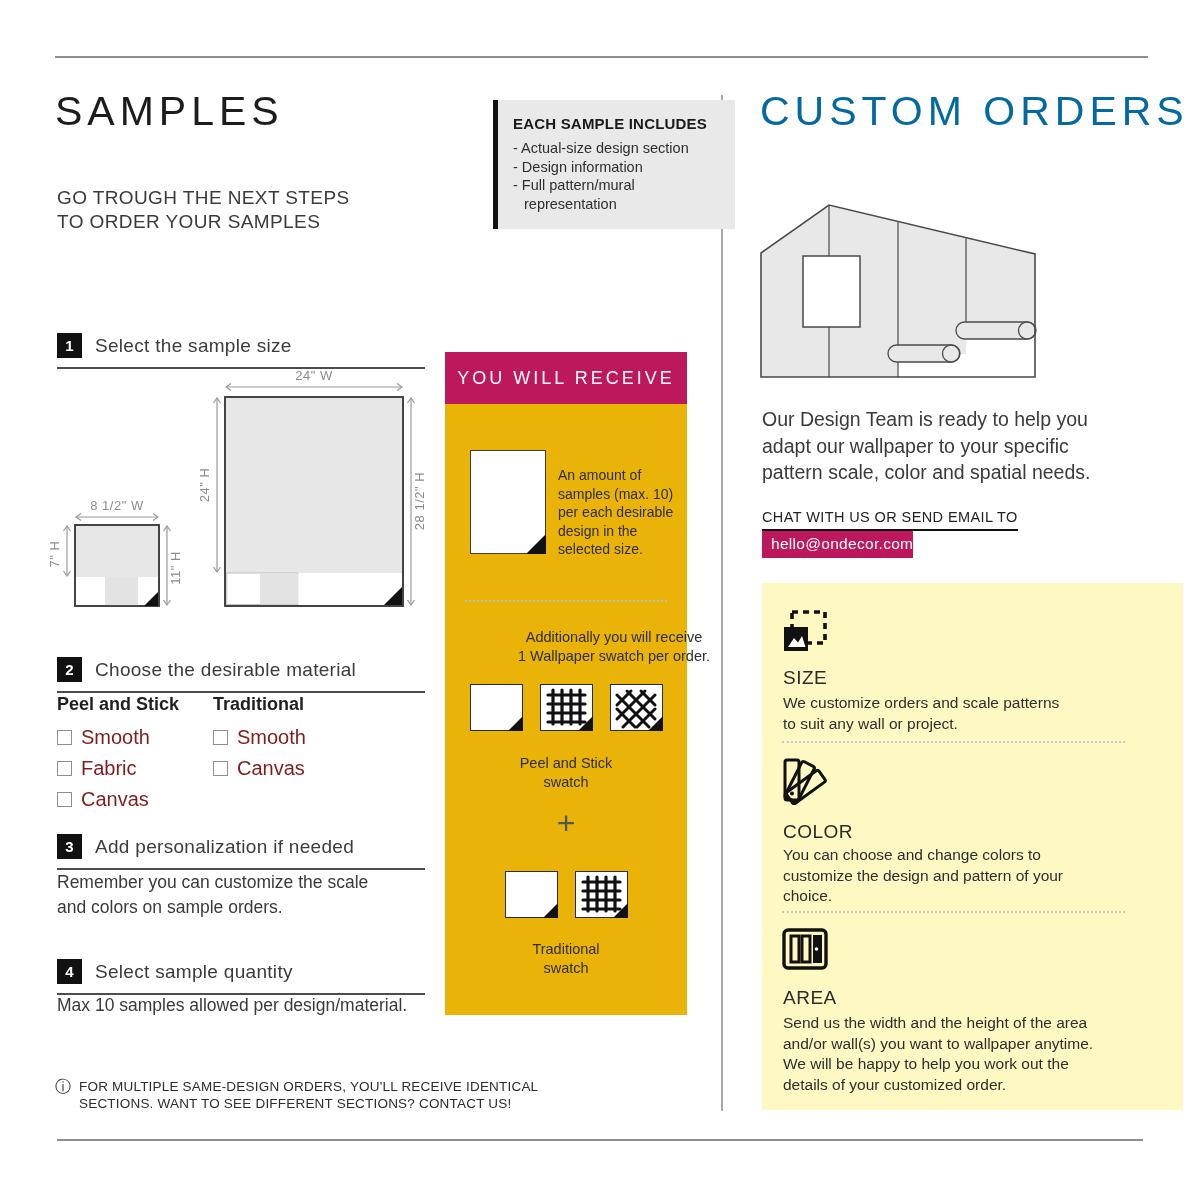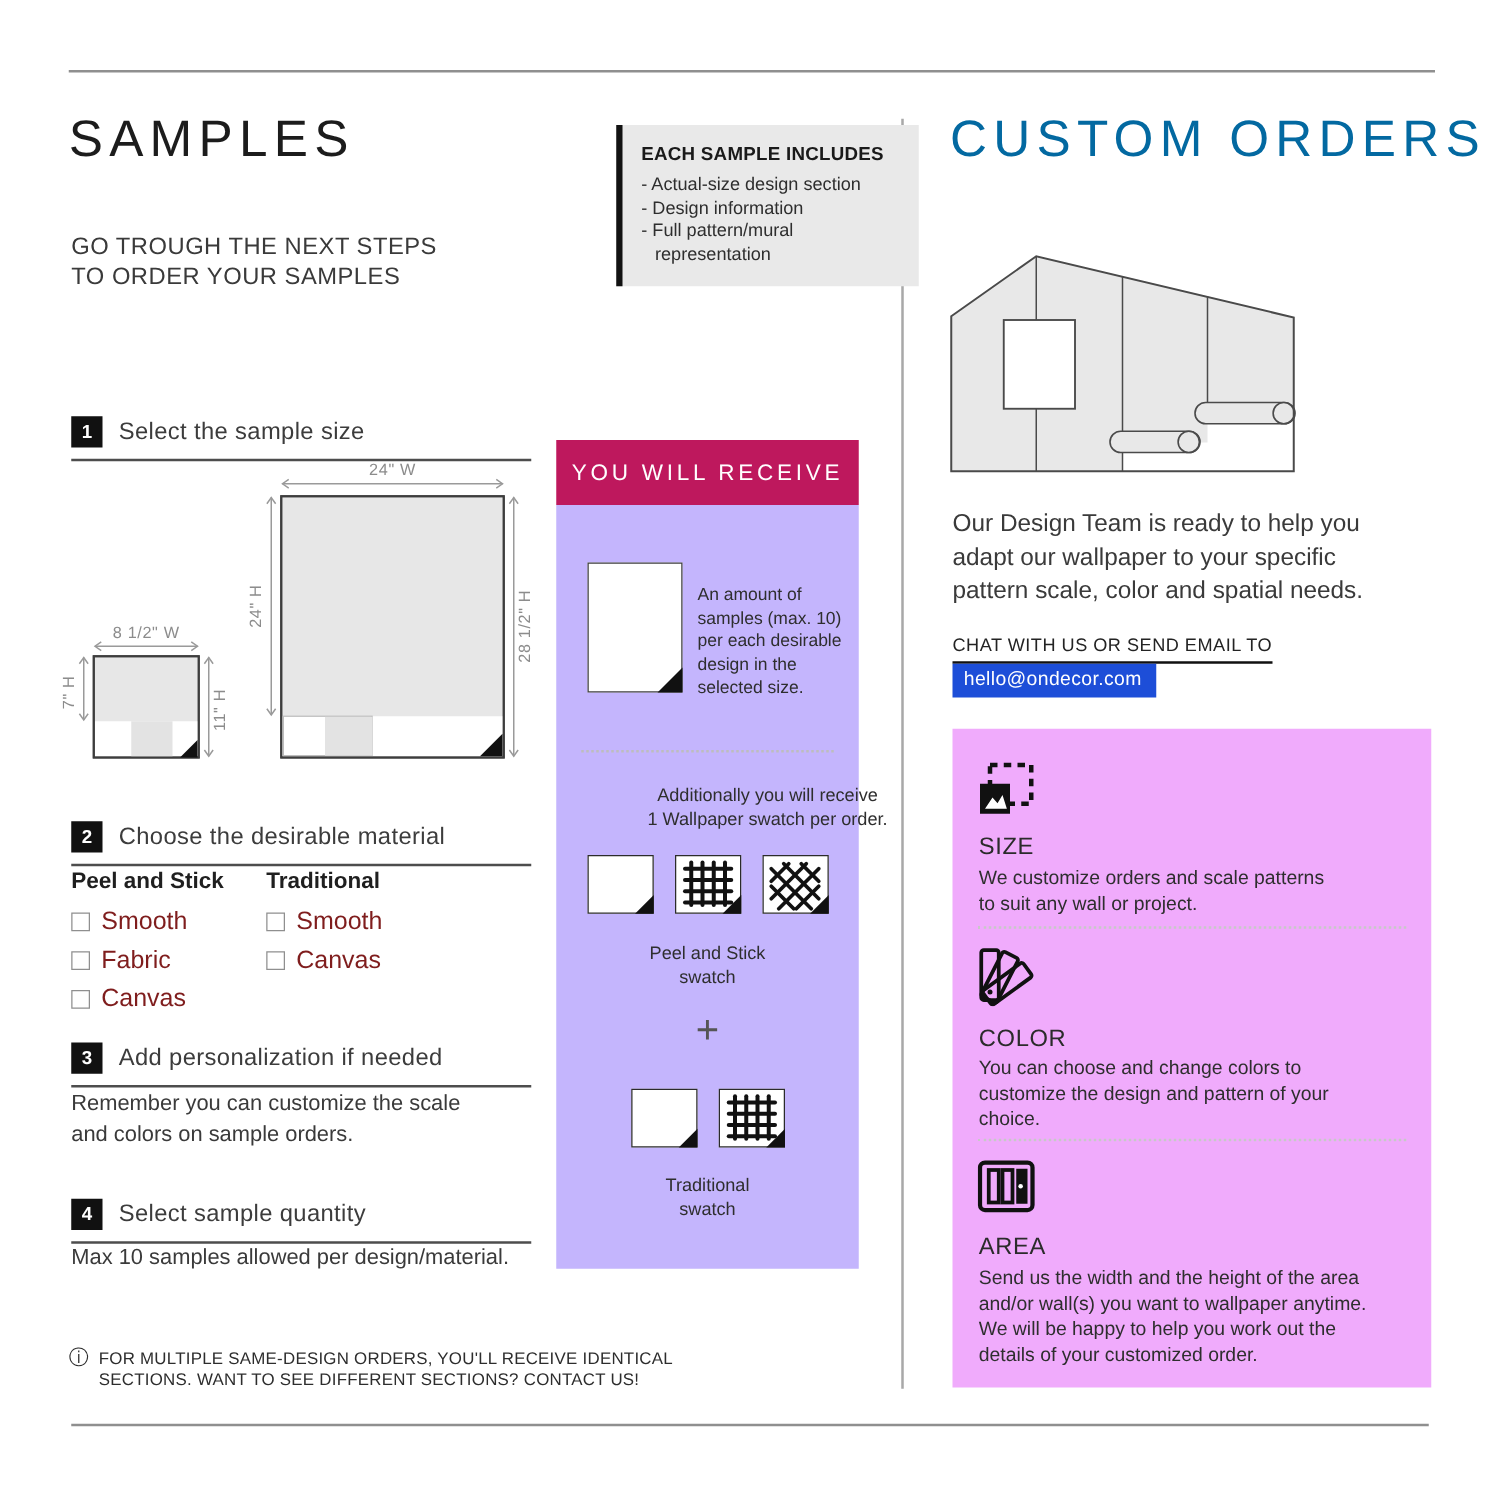--- a/index.html
+++ b/index.html
@@ -41,21 +41,21 @@
 
   
   .includes-box{left:445px;top:100px;width:242px;box-sizing:border-box;background:#e9e9e9;
     border-left:5px solid #121212;padding:15px 12px 16px 15px;margin-left:48px;}
   .includes-title{font-size:15px;font-weight:bold;color:#1a1a1a;margin-bottom:7px;letter-spacing:.2px;}
   .includes-item{font-size:14.5px;line-height:18.5px;color:#2e2e2e;padding-left:11px;text-indent:-11px;}
   .includes-item::before{content:"- ";}
 
   .receive-header{left:445px;top:352px;width:242px;height:52px;background:#be185d;color:#fff;
     display:flex;align-items:center;justify-content:center;font-size:18px;letter-spacing:3px;}
-  .receive-panel{left:445px;top:404px;width:242px;height:611px;background:#c4b5fd;}
+  .receive-panel{left:445px;top:404px;width:242px;height:611px;background:#eab308;}
   .sample-page{left:25px;top:46px;width:74px;height:102px;background:#fff;border:1px solid #3e3e3e;}
   .fold{position:absolute;right:-1px;bottom:-1px;width:0;height:0;border-style:solid;
     border-width:0 0 20px 20px;border-color:transparent transparent #111 transparent;}
   .fold-sm{border-width:0 0 15px 15px;}
   .sample-text{left:113px;top:62px;width:120px;font-size:14px;line-height:18.5px;color:#2e2e2e;}
   .dotted{border-top:2px dotted #bdbdbd;height:0;}
   .receive-dotted{left:20px;top:196px;width:202px;}
   .additional-text{left:0;top:224px;width:242px;text-align:center;font-size:14.5px;line-height:19px;color:#2e2e2e;padding-left:48px;}
   .swatch-row{left:0;width:242px;display:flex;justify-content:center;gap:17px;}
   .swatch-row1{top:280px;}
@@ -65,22 +65,22 @@
   .peel-label{top:350px;}
   .trad-label{top:536px;}
   .plus-sign{left:0;top:401px;width:242px;text-align:center;font-size:32px;font-weight:300;color:#555;}
 
   
   .custom-title{left:760px;top:88px;font-size:41px;letter-spacing:5px;color:#0369a1;font-weight:400;}
   .house-svg{left:758px;top:196px;}
   .custom-desc{left:762px;top:406px;font-size:19.5px;line-height:26.5px;color:#3a3a3a;}
   .contact-label{left:762px;top:509px;font-size:14.5px;letter-spacing:.4px;color:#232323;
     border-bottom:2px solid #111;padding-bottom:4px;}
-  .email-box{left:762px;top:531px;background:#1d4ed8;color:#fff;font-size:15.5px;padding:4px 12px 5px 9px;letter-spacing:.3px;}
-  .custom-panel{left:762px;top:583px;width:383px;height:527px;background:#f0abfc;}
+  .email-box{left:762px;top:531px;background:#be185d;color:#fff;font-size:15.5px;padding:4px 0 5px 9px;letter-spacing:.3px;}
+  .custom-panel{left:762px;top:583px;width:421px;height:527px;background:#fef9c3;}
   .feature-heading{font-size:19px;color:#2b2b2b;letter-spacing:.5px;}
   .feature-text{font-size:15.5px;line-height:20.5px;color:#2e2e2e;}
   .panel-dotted{width:343px;border-top:2px dotted #c8c8c8;}
 
   svg text{font-family:"Liberation Sans", sans-serif;}
 </style>
 </head>
 <body>
 
 <div id="canvas">

